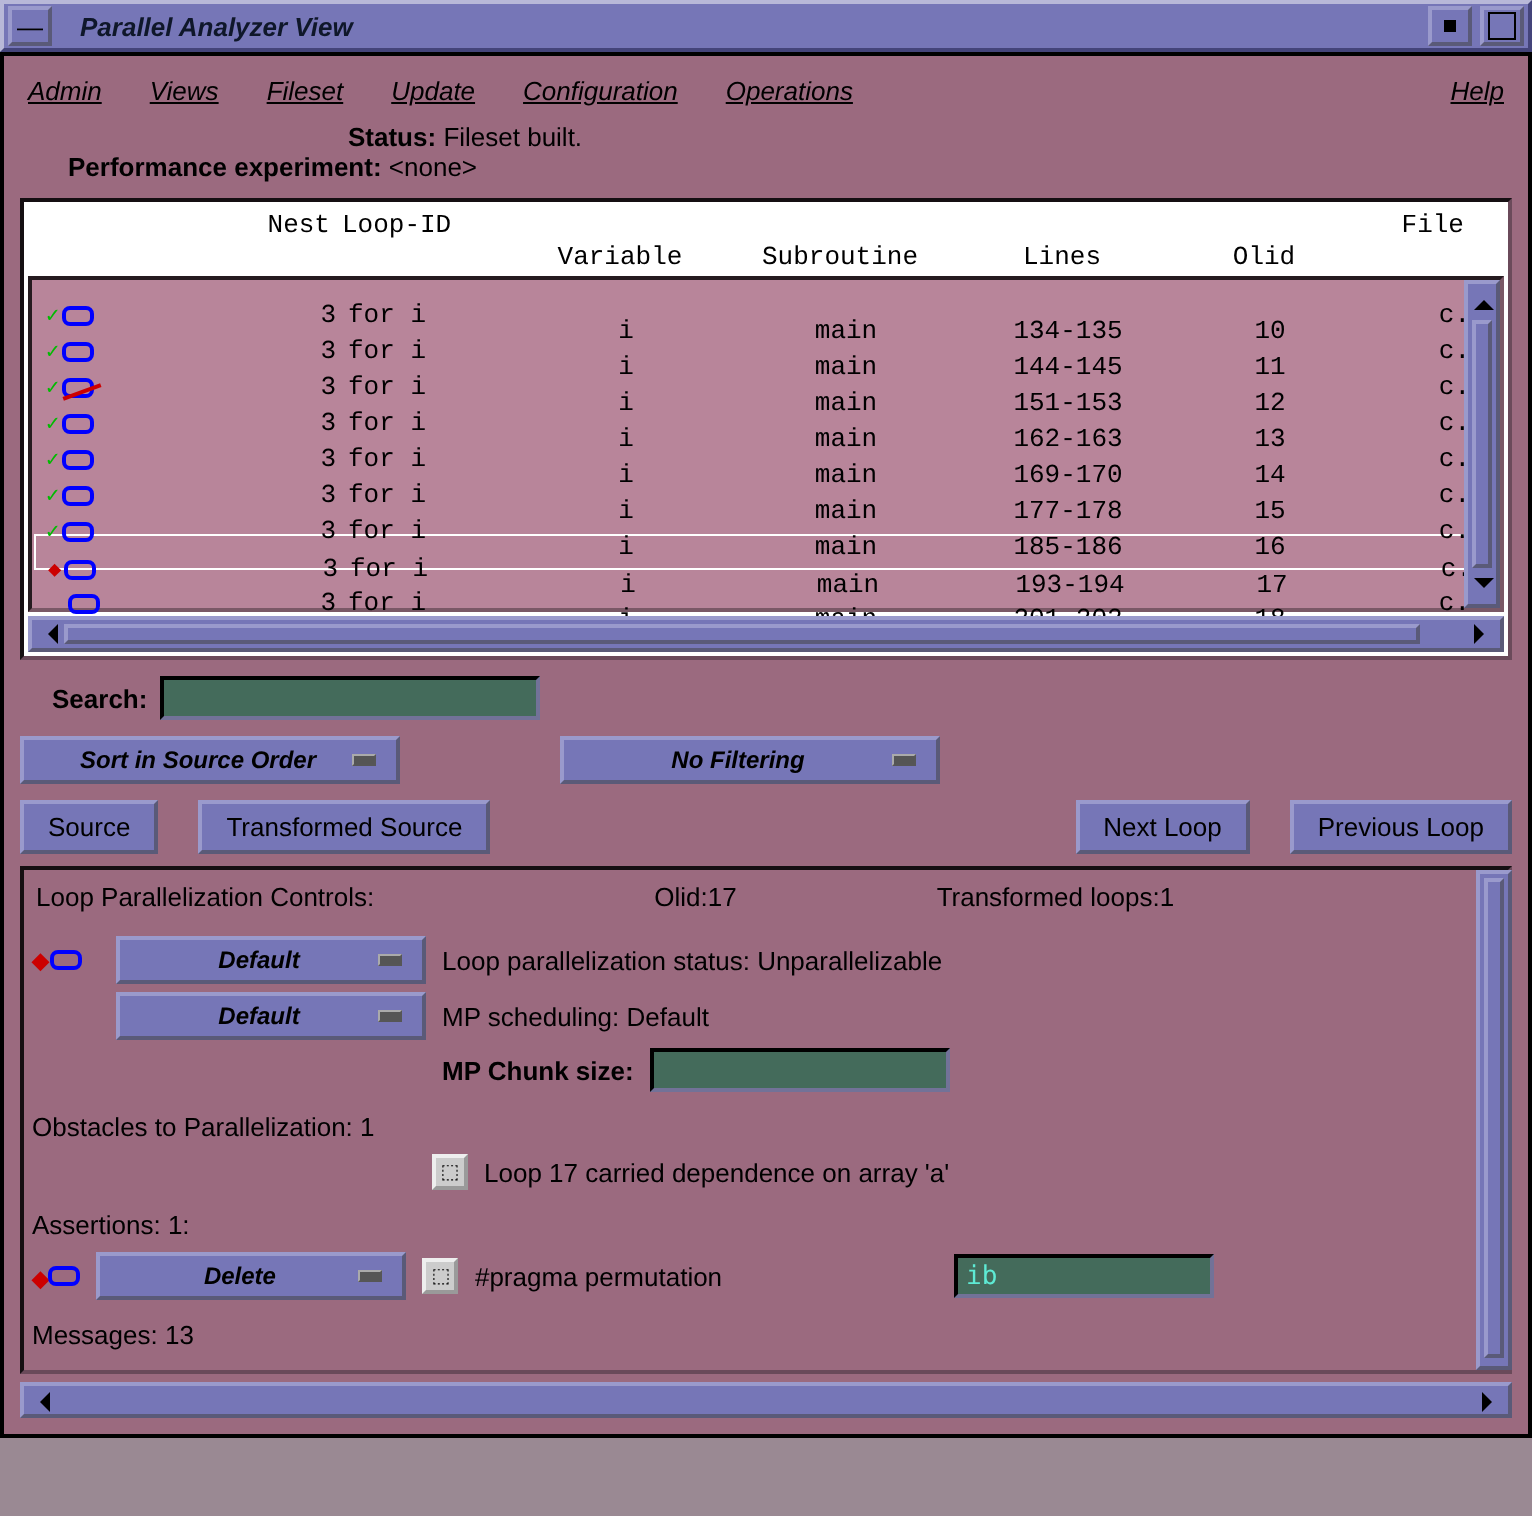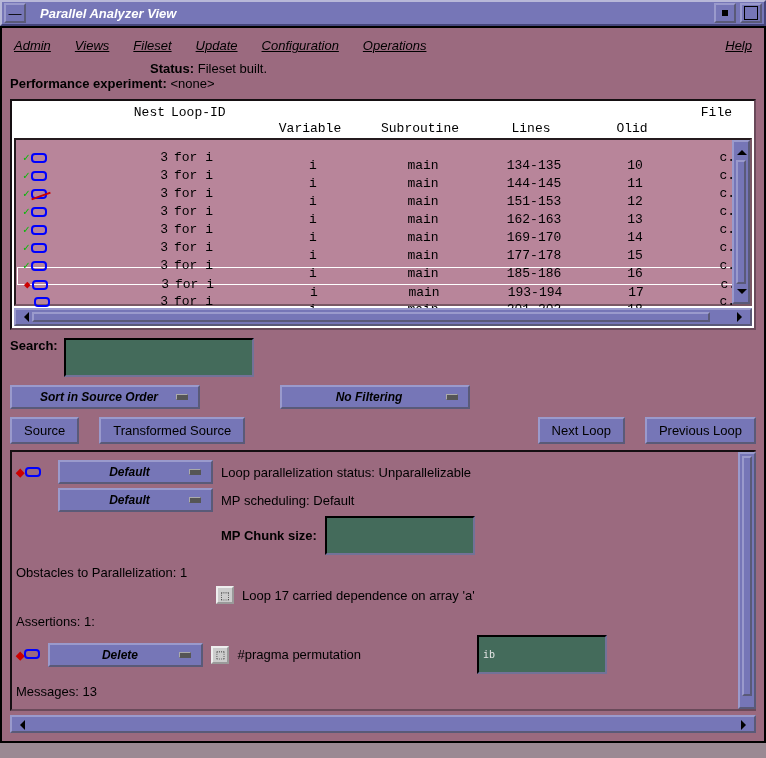--- a/index.html
+++ b/index.html
@@ -29,36 +29,36 @@
   margin: 0 2px;
   display:flex;align-items:center;justify-content:center;
 }
 .title-sys-btn.min::before { content:""; width:6px;height:6px;background:#000; }
 .title-sys-btn.max::before { content:""; width:12px;height:12px;border:1px solid #000; }
 .title-text {
   flex: 1;
   font-style: italic;
   font-weight: bold;
   padding-left: 12px;
-  color: #ffffff;
+  color: #0f172a;
 }
 .window-body {
   border: 2px solid #000;
   background: #9B6A7F;
   padding: 6px 8px 8px 8px;
 }
 .menubar {
   display: flex;
   gap: 24px;
   padding: 4px 4px 8px 4px;
   font-style: italic;
 }
 .menubar .spacer { flex:1; }
 .menu-item { text-decoration: underline; color:#000; cursor:default;}
-.status-block { padding: 0 0 8px 0; }
+.status-block { padding: 0 0 8px 0; margin-left: 24px; }
 .status-line { font-weight:bold; }
 .status-line span.val { font-weight:normal; }
 .status-line.center { text-align:left; margin-left:140px;}
 .status-line.left { margin-left:0; }
 
 .table-frame {
   border: 2px inset #6a4a5a;
   background: #ffffff;
   padding:2px;
 }
@@ -95,23 +95,23 @@
 .vscroll::after{bottom:3px;border-top-color:#000;}
 .vscroll-thumb{position:absolute;left:2px;right:2px;top:18px;bottom:18px;background:#7676B7;border:2px outset #9a9acc;}
 .hscroll {
   height:18px;background:#7676B7;border:2px outset #9a9acc;margin-top:2px;display:flex;align-items:center;position:relative;
 }
 .hscroll::before,.hscroll::after{content:"";width:0;height:0;border:5px solid transparent;}
 .hscroll::before{border-right-color:#000;margin-left:3px;}
 .hscroll::after{border-left-color:#000;margin-left:auto;margin-right:3px;}
 .hscroll-thumb{position:absolute;left:16px;right:40px;top:2px;bottom:2px;background:#7676B7;border:2px outset #9a9acc;}
 
-.search-row{display:flex;gap:6px;margin:8px 0;}
+.search-row{display:flex;align-items:center;gap:6px;margin:8px 16px;}
 .search-lbl{font-weight:bold;}
-.txt-input{background:#446B5B;border:2px inset #334;height:39px;width:190px;color:#e5e5e5;padding:2px 4px;font-family:monospace;font-size:10px;}
+.txt-input{background:#446B5B;border:2px inset #334;height:22px;width:190px;color:#5eead4;padding:2px 4px;font-family:monospace;font-size:13px;}
 
 .filter-row{display:flex;gap:80px;margin:4px 0 8px 0;}
 .opt-btn{
   background:#7676B7;border:2px outset #9a9acc;padding:3px 26px 3px 14px;
   font-style:italic;font-weight:bold;font-size:12px;position:relative;
   min-width:190px;text-align:center;
 }
 .opt-btn::after{content:"";position:absolute;right:10px;top:50%;width:10px;height:4px;background:#555;border:1px outset #aaa;transform:translateY(-50%);}
 
 .btn-row{display:flex;gap:20px;margin:4px 0;}
@@ -221,20 +221,25 @@
     <div class="gap"></div>
     <div class="btn">Next Loop</div>
     <div class="btn">Previous Loop</div>
   </div>
 
   <div class="lower-frame">
     <div class="lower-vscroll">
         <div class="lower-vscroll-thumb"></div>
       </div>
 
+    <div class="lower-hdr">
+      <span>Loop Parallelization Controls:</span>
+      <span style="margin-left:100px">Olid:17</span>
+      <span style="margin-left:60px">Transformed loops:1</span>
+    </div>
 
     <div class="ctrl-row">
       <span class="lead-ico">
           <span class="chk red">◆</span>
           <span class="loop-ico"></span>
         </span>
       <div class="small-opt">Default</div>
       <span class="lbl"><span>Loop parallelization status:</span> <span>Unparallelizable</span></span>
     </div>
 

